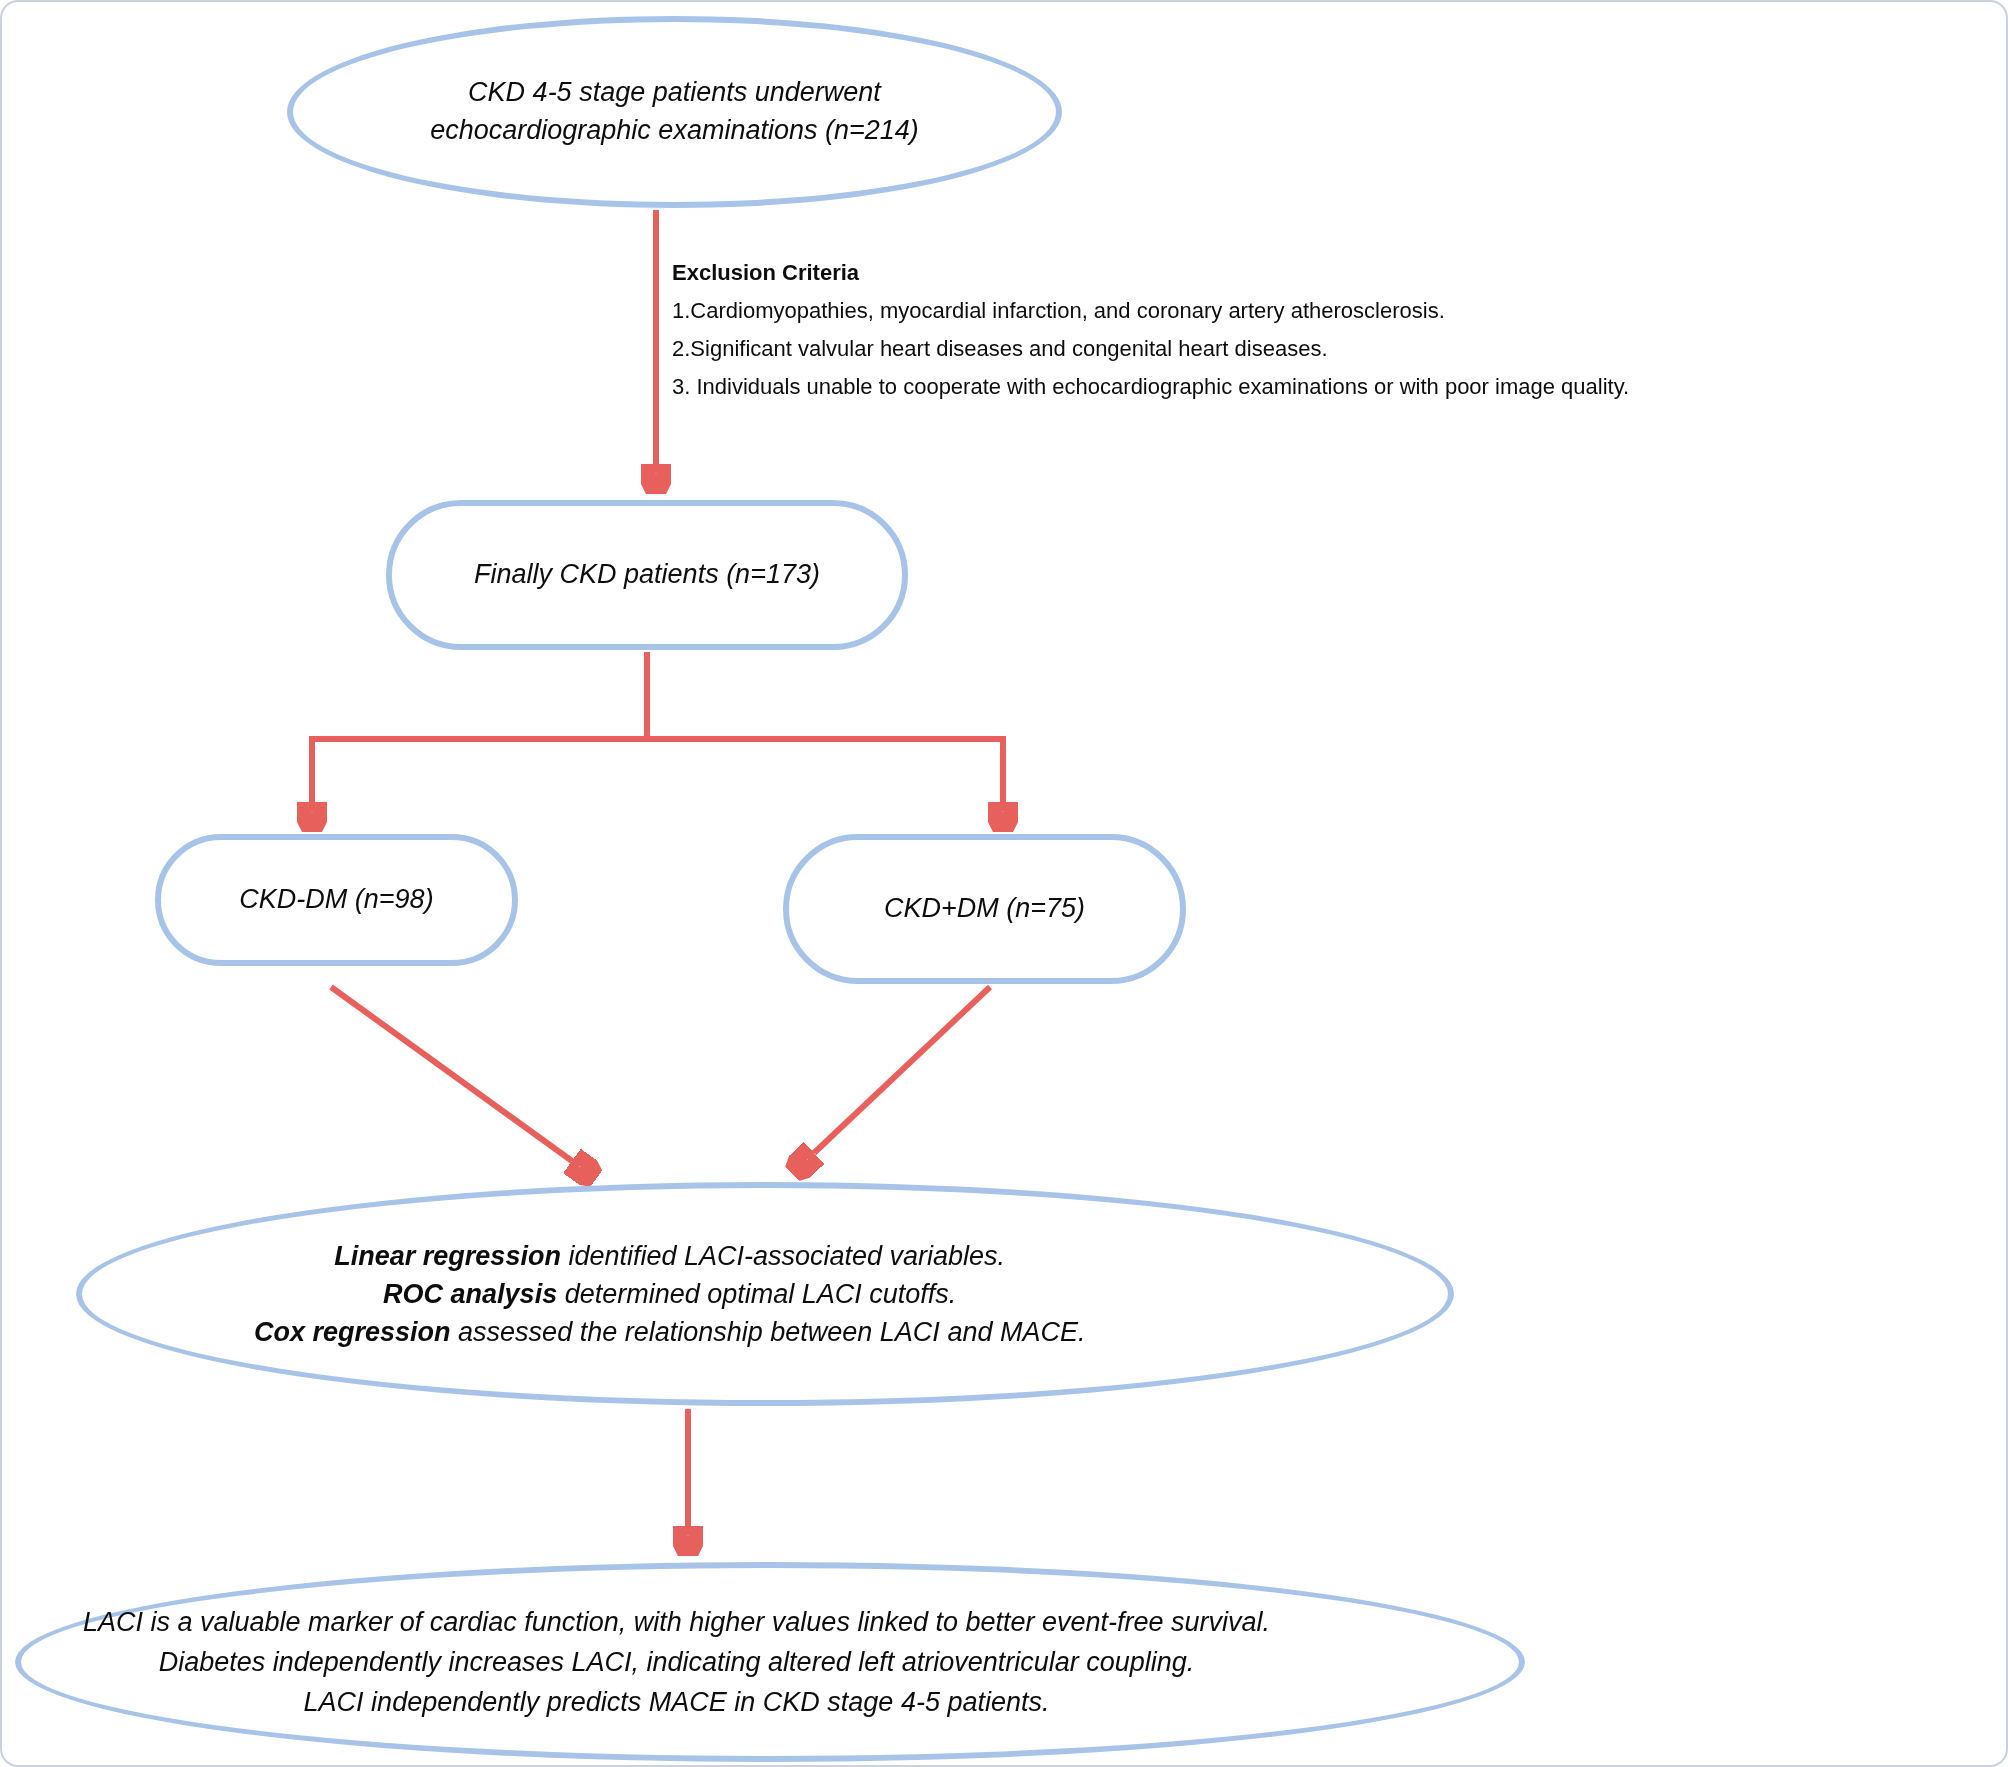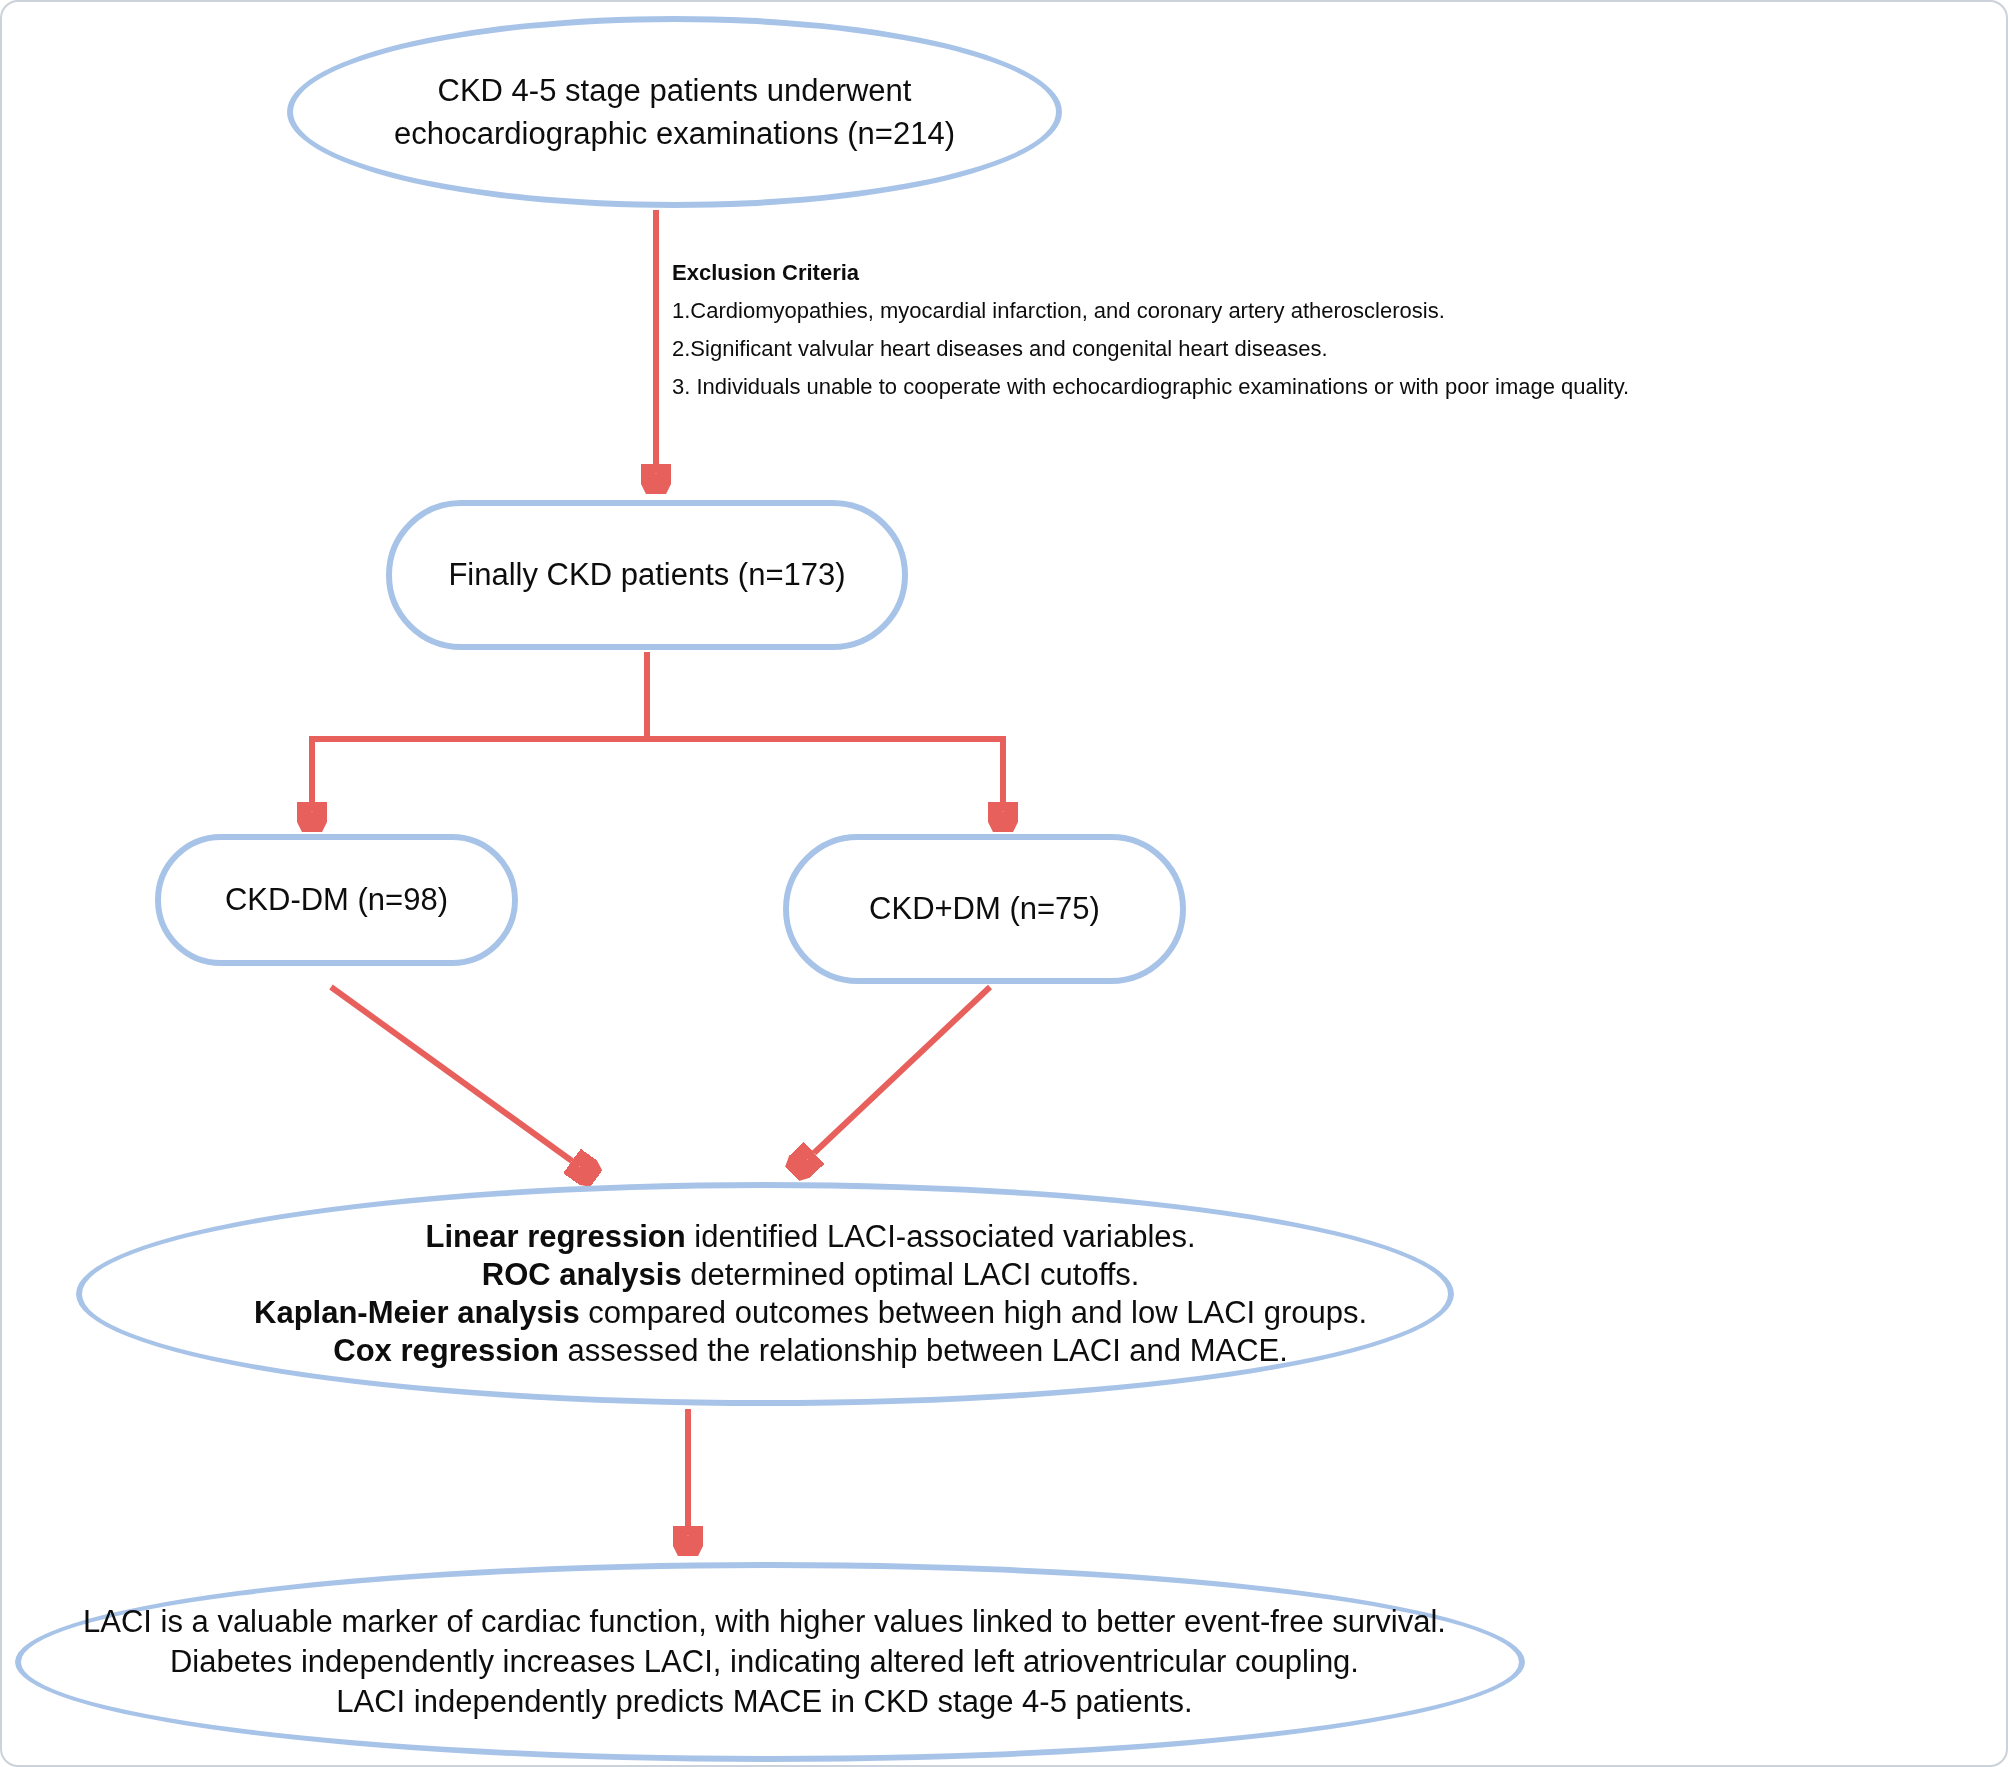--- a/index.html
+++ b/index.html
@@ -35,23 +35,24 @@
     fill:none;
   }
   .ah{fill:var(--arrow);stroke:none;}
   .node{
     position:absolute;
     border:6px solid var(--ellipse-border);
     background:#ffffff;
     display:flex;
     align-items:center;
     justify-content:center;
-    font-size:31px;
+    font-size:27px;
     line-height:1.4;
     color:var(--text);
+    font-style:italic;
   }
   .ellipse{border-radius:50%;}
   .stadium{border-radius:999px;}
   .center{text-align:center;}
   .text-col{display:flex;flex-direction:column;}
   .align-left{justify-content:flex-start;text-align:center;}
   .analysis-pad{padding-left:172px;}
   .analysis-pad > div{line-height:38px;}
   .conclusion-pad{padding-left:62px;padding-right:40px;}
   .conclusion-pad > div{line-height:40px;}
@@ -121,23 +122,20 @@
 
   <div class="node ellipse align-left" style="left:74px;top:1180px;width:1378px;height:224px;">
     <div class="text-col analysis-pad">
       <div>
         <span class="b">Linear regression</span><span> identified LACI-associated variables.</span>
       </div>
       <div>
         <span class="b">ROC analysis</span><span> determined optimal LACI cutoffs.</span>
       </div>
       <div>
-        <span class="b">Kaplan-Meier analysis</span><span> compared outcomes between high and low LACI groups.</span>
-      </div>
-      <div>
         <span class="b">Cox regression</span><span> assessed the relationship between LACI and MACE.</span>
       </div>
     </div>
   </div>
 
   <div class="node ellipse align-left" style="left:13px;top:1560px;width:1510px;height:200px;">
     <div class="text-col conclusion-pad">
       <div>LACI is a valuable marker of cardiac function, with higher values linked to better event-free survival.</div>
       <div>Diabetes independently increases LACI, indicating altered left atrioventricular coupling.</div>
       <div>LACI independently predicts MACE in CKD stage 4-5 patients.</div>

